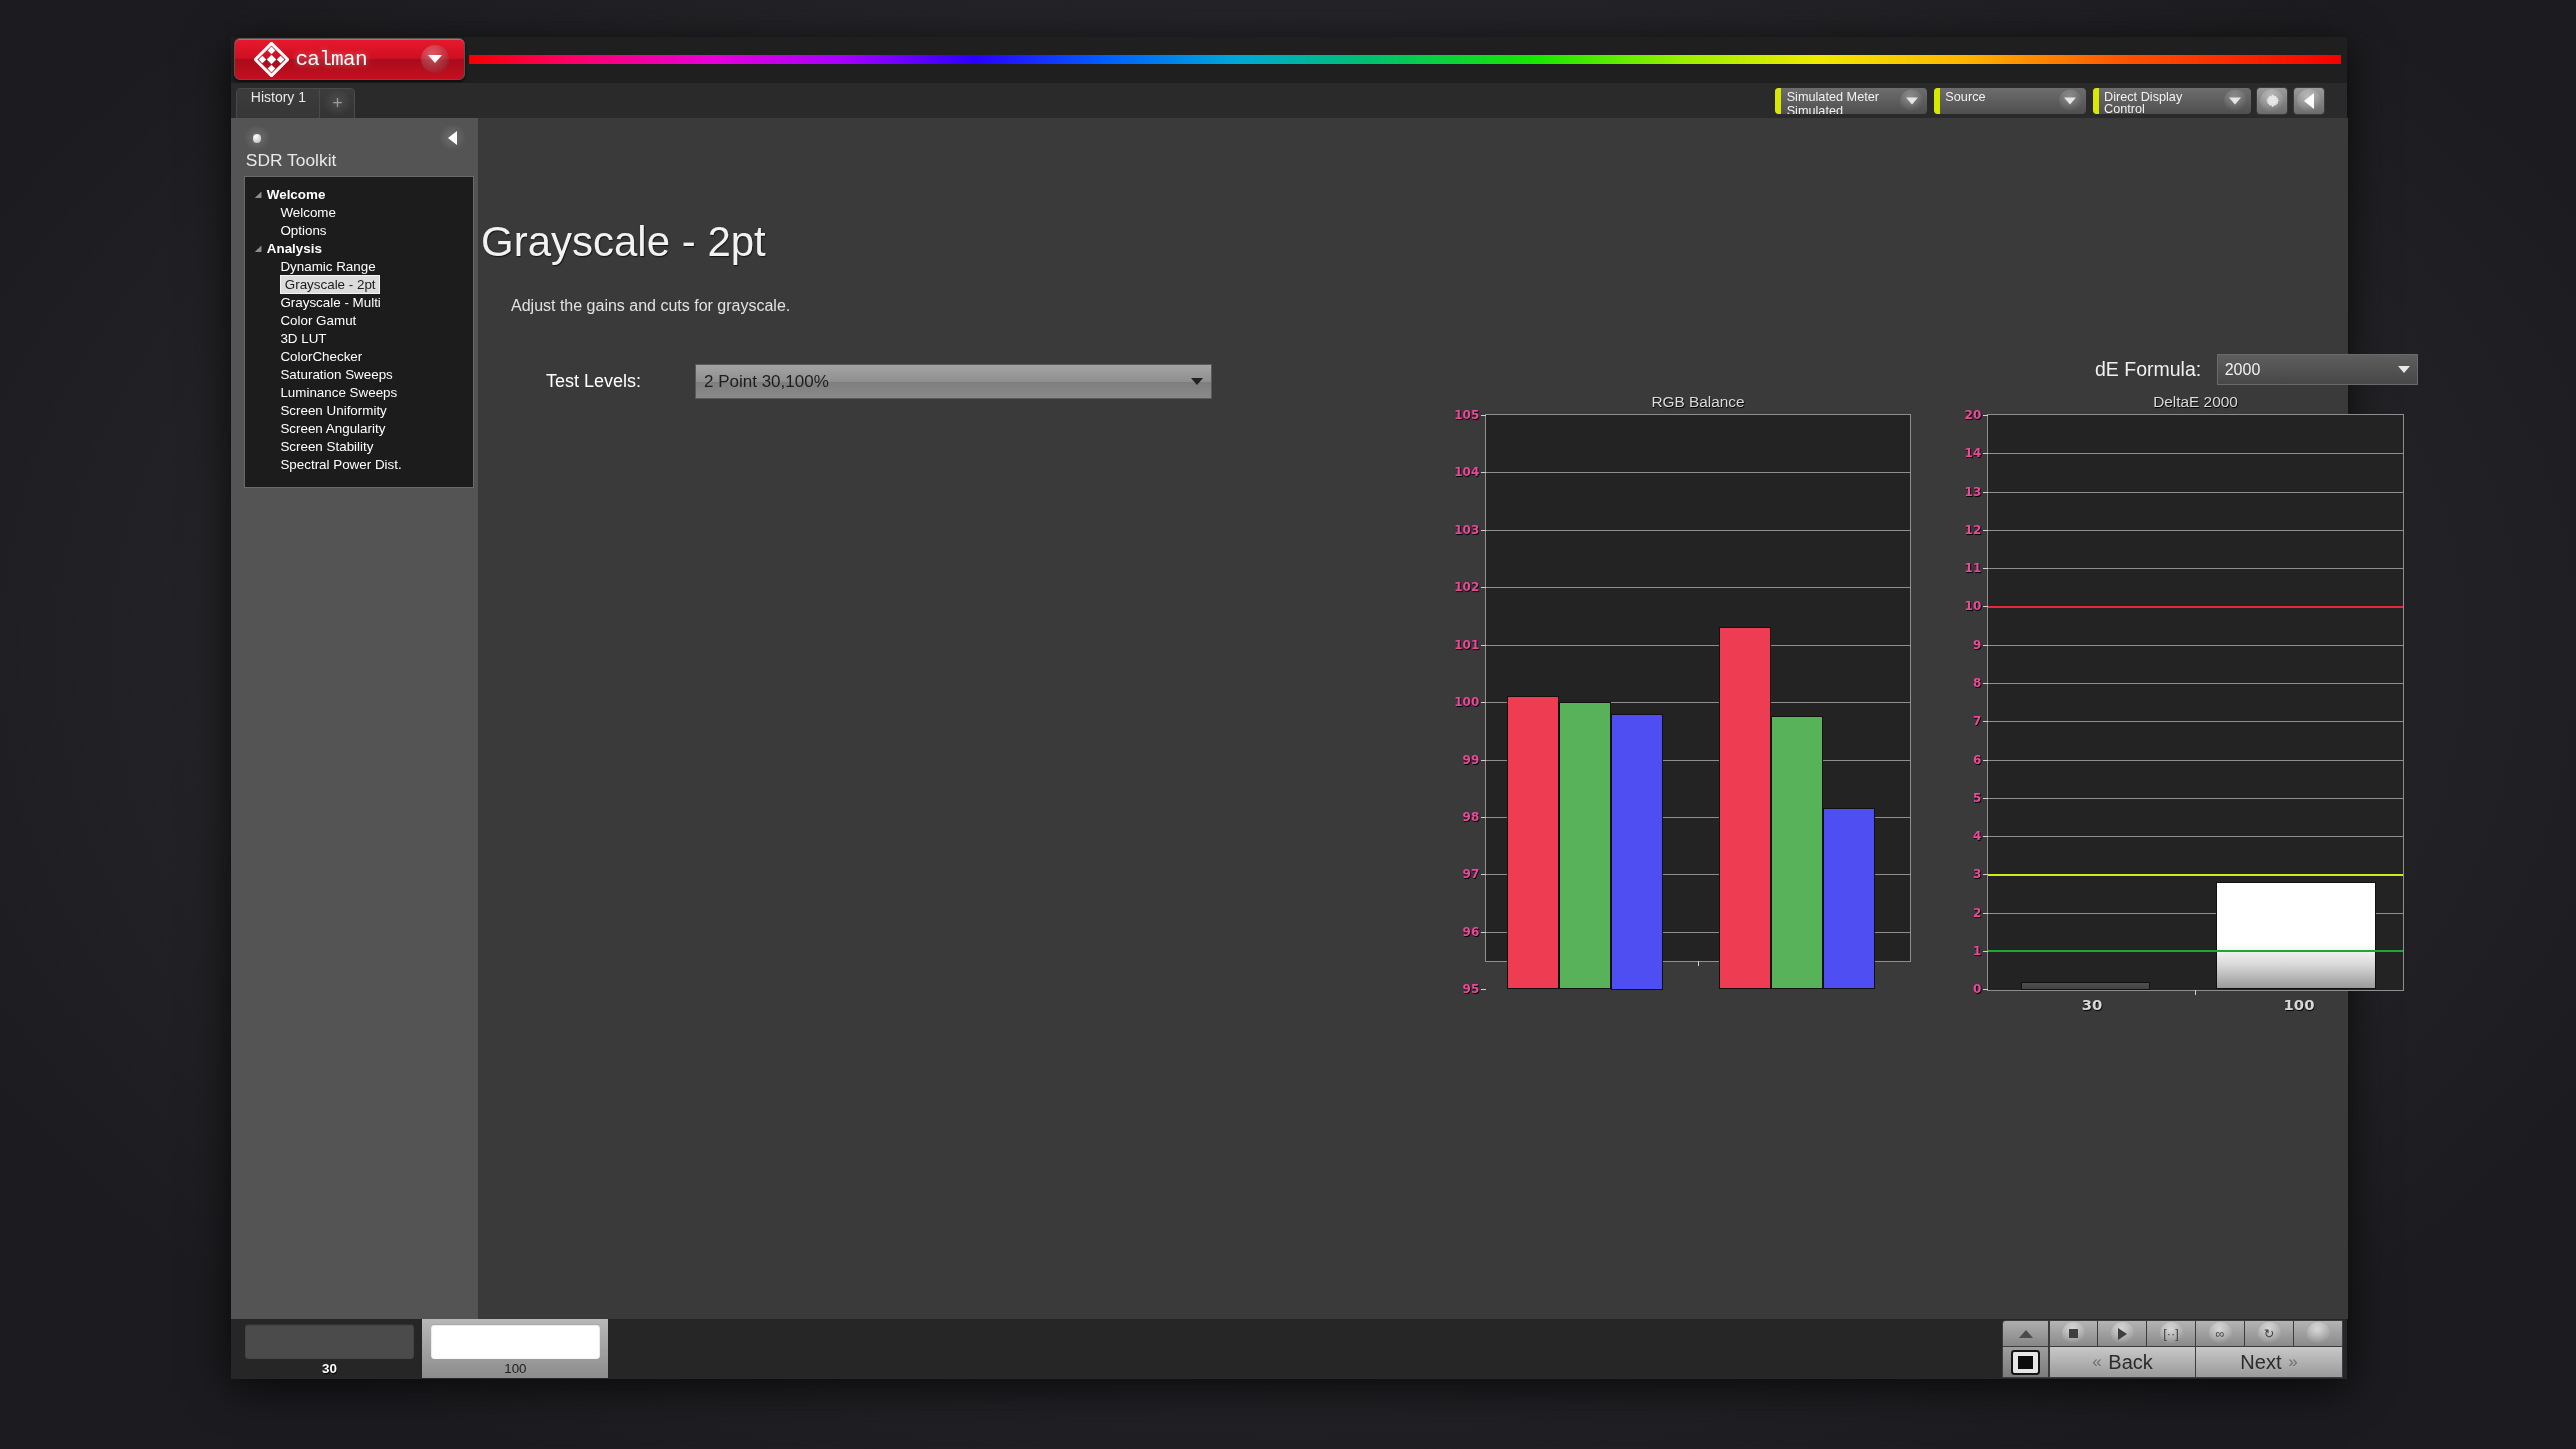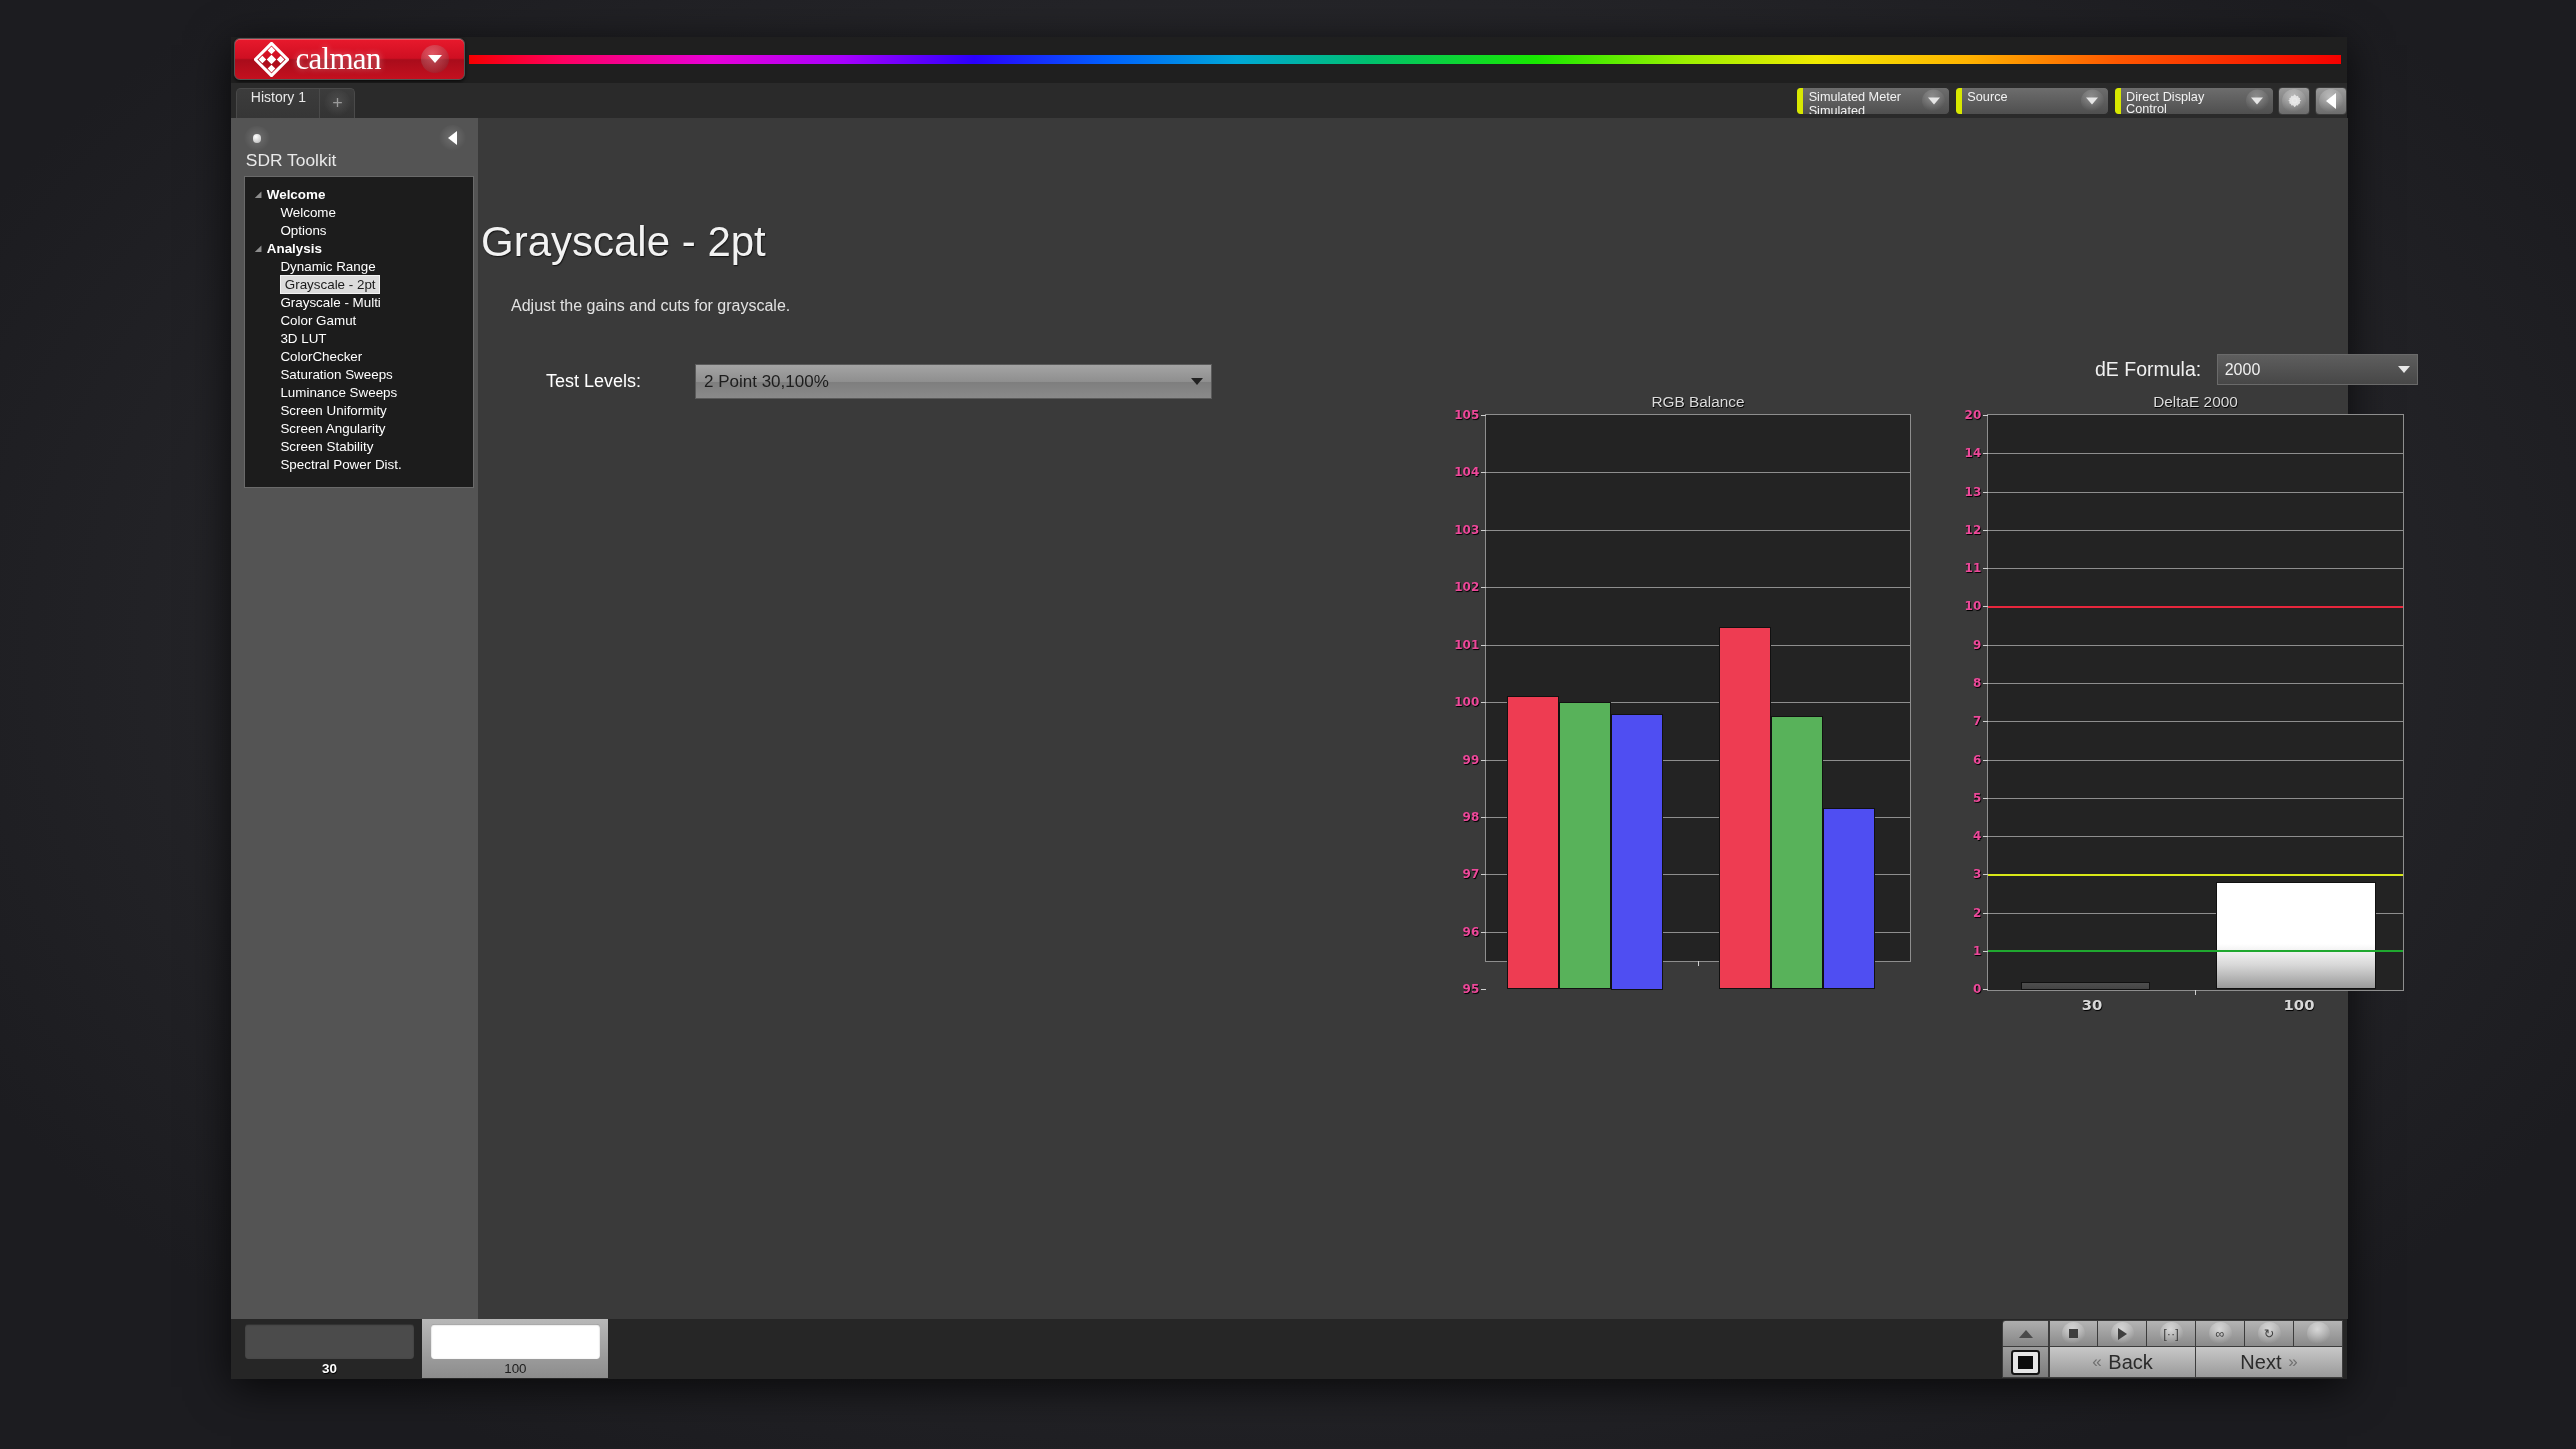--- a/index.html
+++ b/index.html
@@ -32,22 +32,22 @@
     width: 231px; height: 42px;
     border-radius: 6px;
     background: linear-gradient(180deg,#e8192c 0%,#cf0f22 48%,#a90c1b 52%,#c4101f 100%);
     border: 1.3px solid #555;
     box-shadow: inset 0 0.7px 0 rgba(255,255,255,.35), 0 1.3px 3.4px rgba(0,0,0,.6);
     display: flex; align-items: center; gap: 6.7px;
     padding-left: 19px;
   }
   .logo-diamond { width: 35px; height: 35px; flex: none; }
   .logo-word {
-    color: #fff; font-size: 31px; letter-spacing: -0.7px;
-    font-family: Liberation Serif, serif; font-weight: 400;
+    color: #fff; font-size: 21px; letter-spacing: -0.7px;
+    font-family: Liberation Mono, monospace; font-weight: 400;
     text-shadow: 0 0 6.7px rgba(255,255,255,.45);
   }
   .logo-caret {
     position: absolute; right: 14.8px; top: 50%; transform: translateY(-50%);
     width: 28px; height: 28px; border-radius: 50%;
     background: radial-gradient(circle at 40% 35%, rgba(255,255,255,.30), rgba(0,0,0,.18));
     display: flex; align-items: center; justify-content: center;
   }
   .tri-down { width:0;height:0;border-left:7.4px solid transparent;border-right:7.4px solid transparent;border-top:8.7px solid #fff; }
   .tri-left { width:0;height:0;border-top:8.7px solid transparent;border-bottom:8.7px solid transparent;border-right:10px solid #fff; }
@@ -82,21 +82,21 @@
     background: linear-gradient(180deg,#3c3c3c,#333);
     border: 0.7px solid #4a4a4a; border-left: none; border-bottom: none;
     border-radius: 0 4.7px 0 0;
     display: flex; align-items: center; justify-content: center;
     color: #9a9a9a; font-size: 18px;
   }
   .tab-add span { display:block; width:27px;height:27px;border-radius:50%;
     background: radial-gradient(circle at 50% 45%, rgba(255,255,255,.10), rgba(255,255,255,0) 70%);
     display:flex;align-items:center;justify-content:center; }
 
-  .tb-right { position: absolute; right: 0; top: 4px; display: flex; gap: 4.7px; align-items: flex-start; }
+  .tb-right { position: absolute; right: 22px; top: 4px; display: flex; gap: 4.7px; align-items: flex-start; }
   .dd-meter {
     height: 28px; width: 154px;
     background: linear-gradient(180deg,#6d6d6d,#4f4f4f);
     border-radius: 4.7px; position: relative; overflow: hidden;
     border: 0.7px solid #2a2a2a;
   }
   .dd-meter.wide { width: 160px; }
   .dd-accent { position: absolute; left: 0; top: 0; width: 6px; height: 100%; background: #d8e800; }
   .dd-text {
     position: absolute; left: 11.4px; top: 2.7px; right: 32px;

